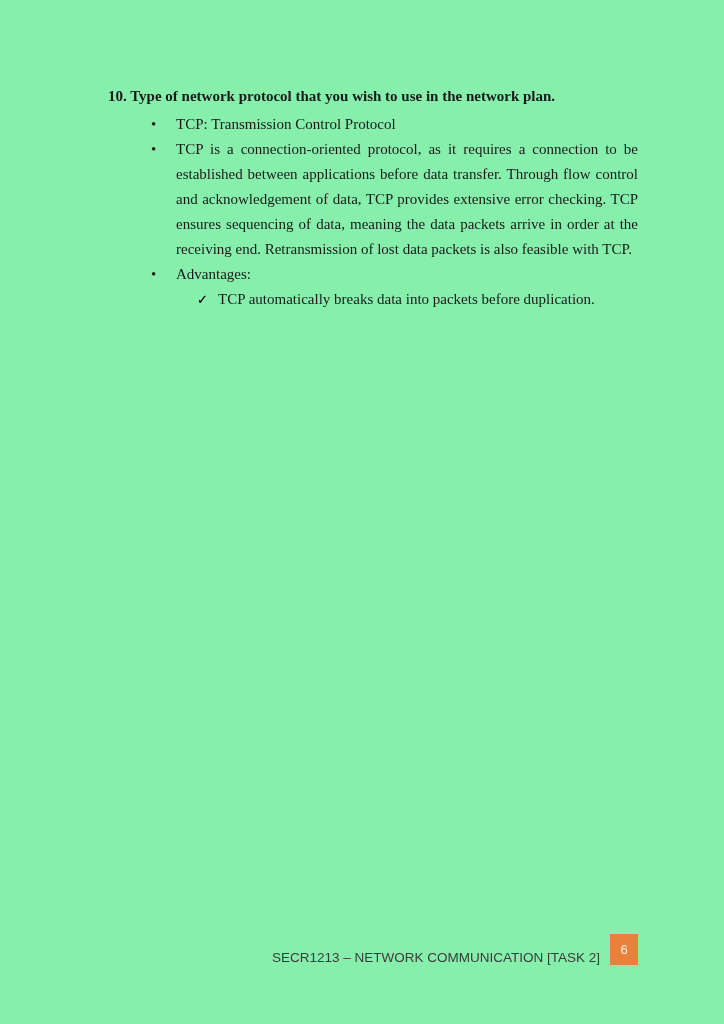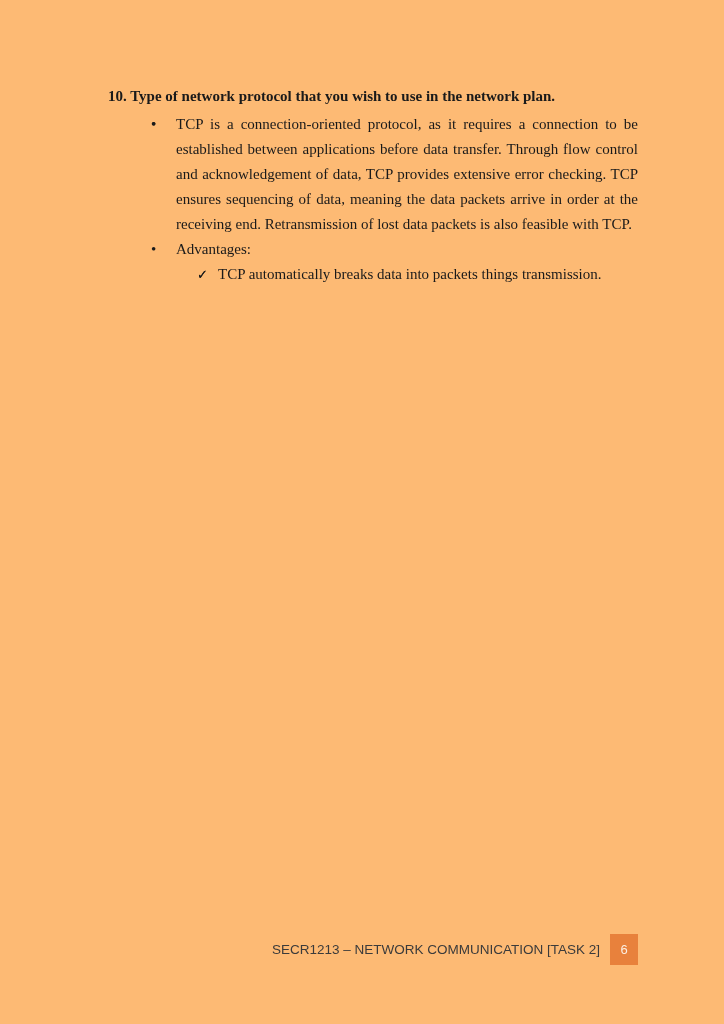--- a/index.html
+++ b/index.html
@@ -4,21 +4,21 @@
 <style>
   html, body {
     margin: 0;
     padding: 0;
     background: #ffffff;
   }
   .page {
     position: relative;
     width: 724px;
     height: 1024px;
-    background: #fdba74;
+    background: #86efac;
     overflow: hidden;
     font-family: "Liberation Serif", serif;
     color: #1a1a1a;
   }
   .content {
     position: absolute;
     left: 108px;
     top: 84px;
     width: 530px;
     font-size: 15px;
@@ -53,21 +53,21 @@
   }
   .single-line {
     text-align: left;
   }
   .footer {
     position: absolute;
     top: 934px;
     right: 86px;
     height: 31px;
     display: flex;
-    align-items: center;
+    align-items: flex-end;
     gap: 10px;
   }
   .footer-text {
     font-family: "Liberation Sans", sans-serif;
     font-size: 13.5px;
     color: #3b3b3b;
     white-space: nowrap;
   }
   .page-num-box {
     width: 28px;
@@ -85,39 +85,40 @@
 <body>
 
 <div class="page">
 
   <div class="content">
 
     <div class="heading">10. Type of network protocol that you wish to use in the network plan.</div>
 
     <div class="bullet-item single-line">
       <span class="marker">•</span>
+      <span>TCP: Transmission Control Protocol</span>
     </div>
 
     <div class="bullet-item">
       <span class="marker">•</span>
       <span>TCP is a connection-oriented protocol, as it requires a connection to be established between applications before data transfer. Through flow control and acknowledgement of data, TCP provides extensive error checking. TCP ensures sequencing of data, meaning the data packets arrive in order at the receiving end. Retransmission of lost data packets is also feasible with TCP.</span>
     </div>
 
     <div class="bullet-item single-line">
       <span class="marker">•</span>
       <span>Advantages:</span>
     </div>
 
     <div class="check-item">
       <span class="marker">✓</span>
     </div>
 
     <div class="check-item single-line">
       <span class="marker">✓</span>
-      <span>TCP automatically breaks data into packets things transmission.</span>
+      <span>TCP automatically breaks data into packets before duplication.</span>
     </div>
 
   </div>
 
   <div class="footer">
     <span class="footer-text">SECR1213 – NETWORK COMMUNICATION [TASK 2]</span>
     <span class="page-num-box" style="background: rgb(232, 129, 60);">
       <span>6</span>
     </span>
   </div>

